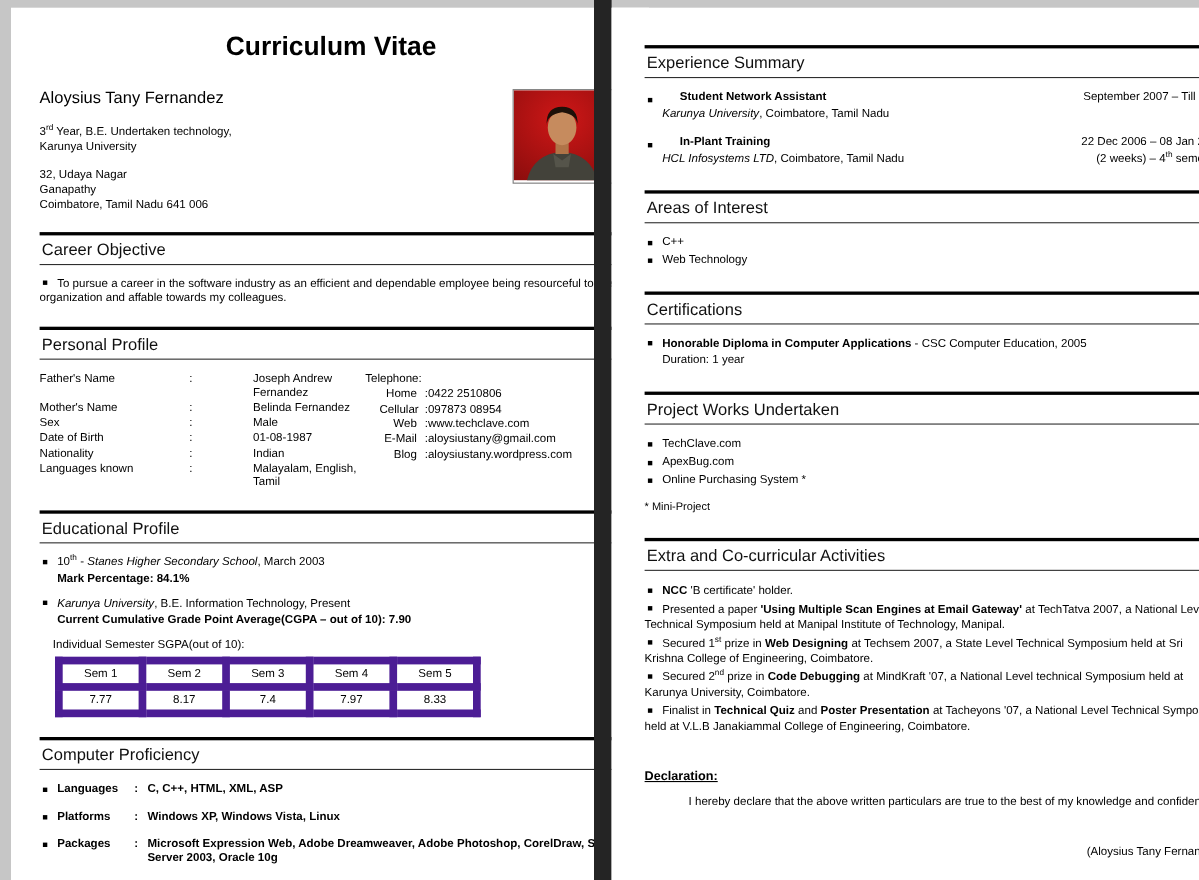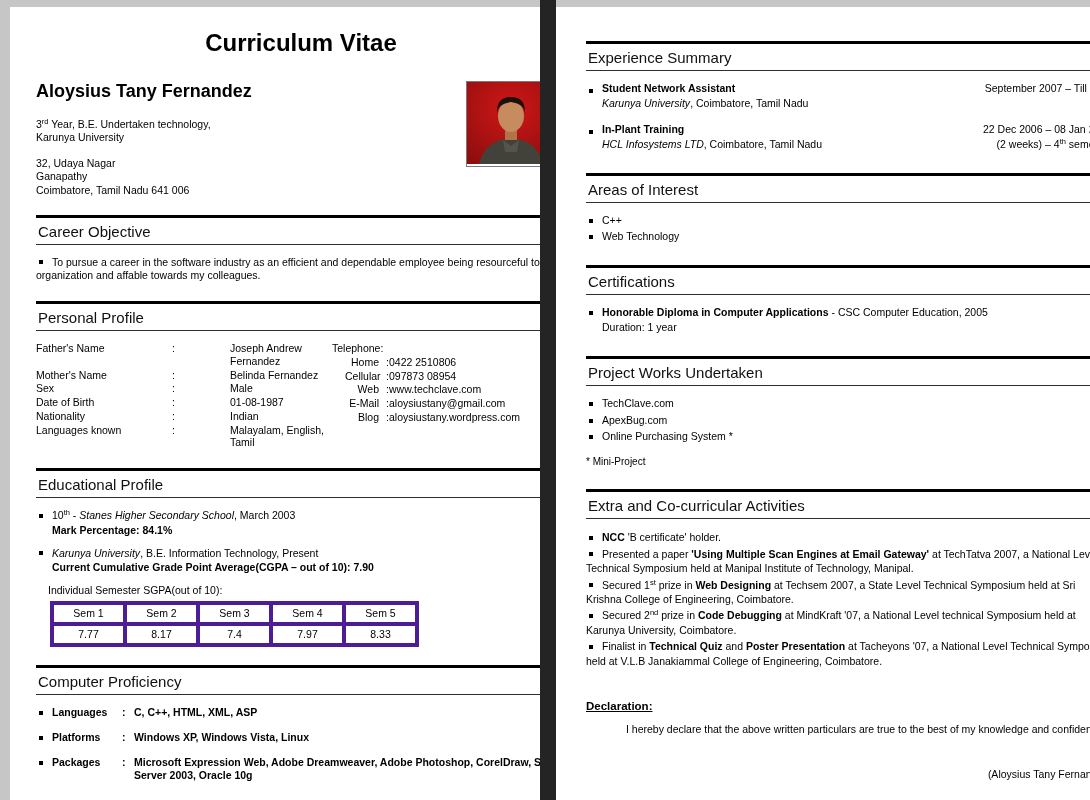--- a/index.html
+++ b/index.html
@@ -5,34 +5,34 @@
   html,body{margin:0;padding:0;background:#9b9b9b;}
   .canvas{position:relative;width:1090px;height:800px;background:#c6c6c6;overflow:hidden;
           font-family:"Liberation Sans","DejaVu Sans",sans-serif;color:#000;}
   .page{position:absolute;top:7px;height:786px;background:#fff;overflow:hidden;}
   .page-left{left:10px;width:530px;padding:22px 24px 0 26px;}
   .page-right{left:556px;width:526px;padding:34px 28px 0 30px;}
   .divider{position:absolute;left:540px;top:0;width:16px;height:800px;background:#242424;}
 
   .lp-title{text-align:center;font-size:24px;font-weight:bold;margin-bottom:24px;}
   .lp-header{display:flex;justify-content:space-between;align-items:flex-start;}
-  .lp-name{font-size:18px;font-weight:bold;margin-bottom:16px;}
+  .lp-name{font-size:15px;font-weight:normal;margin-bottom:16px;}
   .small{font-size:10.5px;line-height:1.25;}
   .lp-addr{margin-top:13px;}
   .lp-photo{width:90px;height:84px;flex:none;margin-right:8px;border:1px solid #7a7a7a;}
 
   .sec-head{border-top:3px solid #000;border-bottom:1px solid #2e2e2e;font-size:15px;
             padding:5px 2px 4px 2px;margin-top:18px;color:#101010;}
   .page-right .sec-head{margin-top:21px;}
   .sec-head.first{margin-top:0;}
   .sec-body{margin-top:11px;font-size:10.5px;line-height:1.3;}
 
   .bullet{display:inline-block;width:4px;height:4px;background:#000;flex:none;
           margin:0 9px 1px 3px;vertical-align:middle;}
-  .b-row{display:flex;align-items:center;}
+  .b-row{display:flex;align-items:center;gap:16px;}
   .b-row .bullet{margin-top:5px;}
   .wrap-left .bullet{vertical-align:middle;}
 
   .pp-wrap{display:flex;line-height:1.22;}
   .pp-left{width:296px;}
   .pp-row{display:flex;margin-bottom:1px;gap:48px;}
   .pp-label{width:88px;flex:none;}
   .pp-colon{width:10px;flex:none;}
   .ct{width:184px;}
   .ct-row{display:flex;margin-bottom:1px;text-align:right;}
@@ -40,21 +40,21 @@
   .ct-label.indent{padding-left:13px;width:34px;box-sizing:content-box;}
   .ct-colon{width:10px;flex:none;}
 
   .it{font-style:italic;}
   sup{font-size:7.5px;vertical-align:super;line-height:0;}
 
   .edu-item{margin-bottom:9px;}
   .edu-mark{font-weight:bold;padding-left:16px;margin-top:1px;}
   .sgpa-label{margin:7px 0 4px 12px;}
   table.sgpa{border-collapse:collapse;margin-left:14px;}
-  .sgpa th,.sgpa td{border:4px solid #4c1d95;width:69px;height:17px;font-size:10.5px;
+  .sgpa th,.sgpa td{border:7px solid #4c1d95;width:69px;height:17px;font-size:10.5px;
                     font-weight:normal;text-align:center;padding:0;}
 
   .cp-row{display:flex;margin-bottom:11px;font-weight:bold;}
   .cp-row .bullet{margin-top:5px;}
   .cp-label{width:70px;flex:none;}
   .cp-colon{width:12px;flex:none;}
   .cp-value{flex:1;line-height:1.3;}
 
   .exp-item{margin-bottom:13px;}
   .exp-top{display:flex;justify-content:space-between;align-items:flex-start;}

